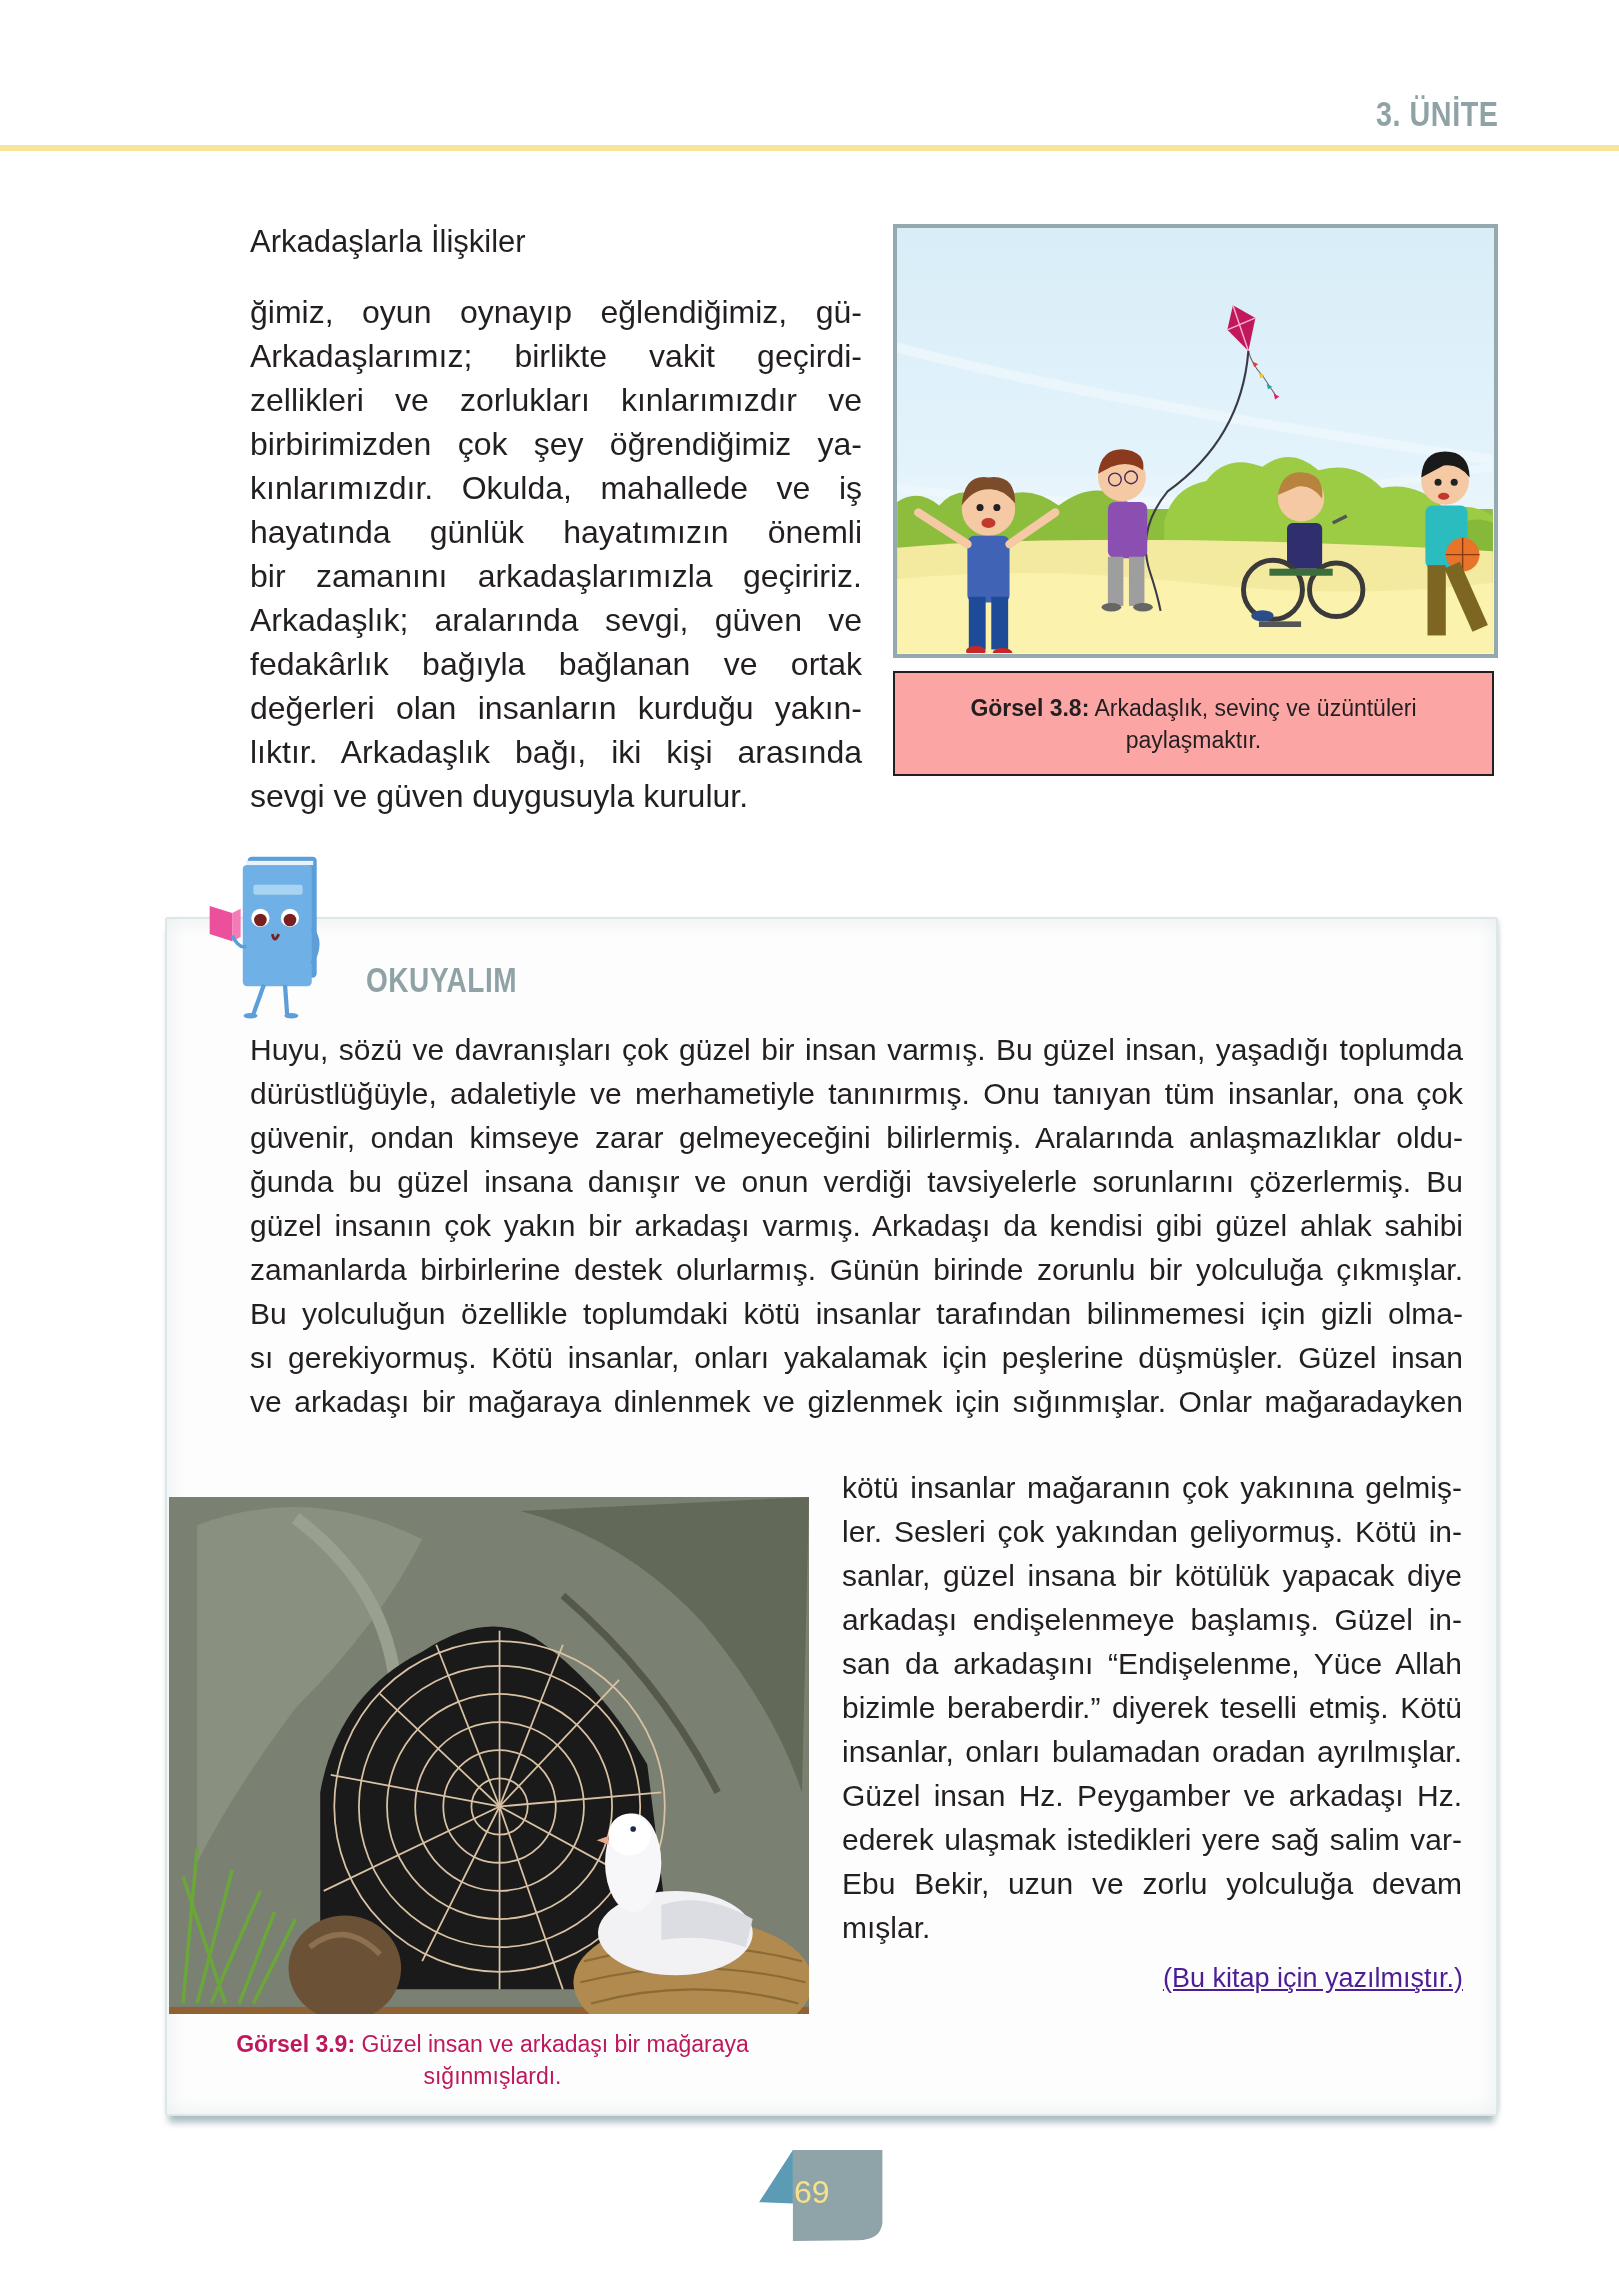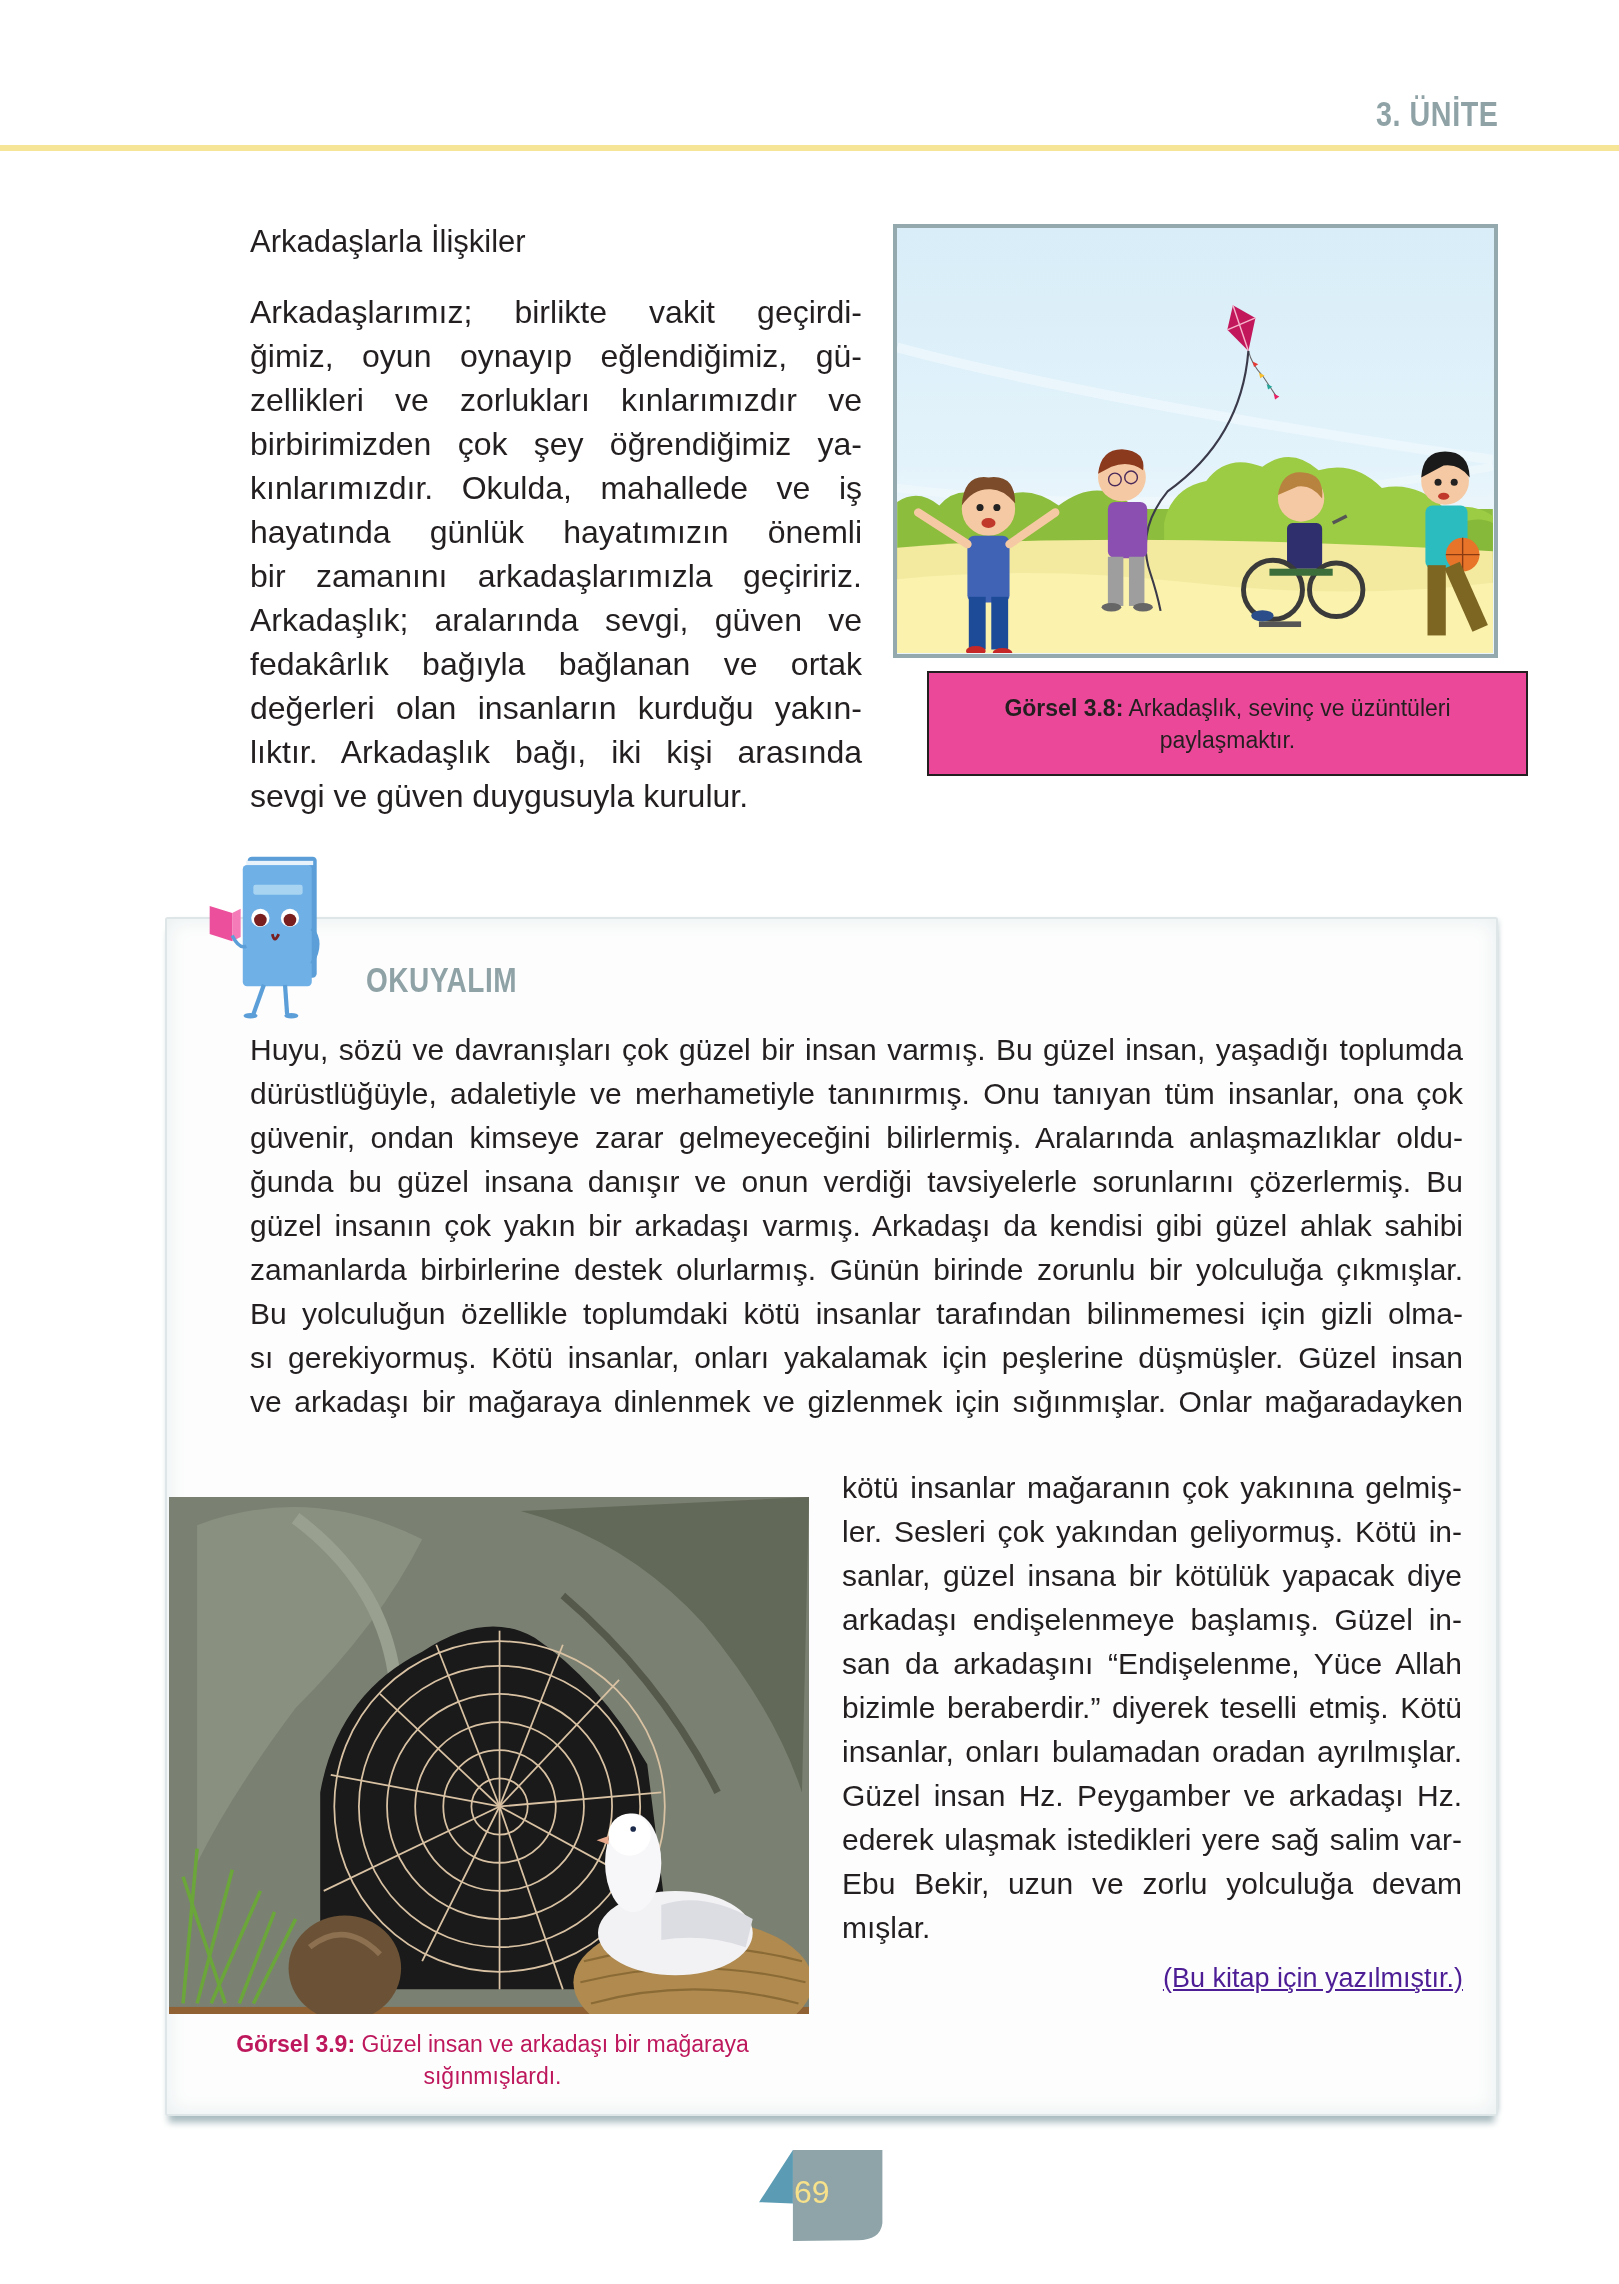--- a/index.html
+++ b/index.html
@@ -2,21 +2,21 @@
 <html style="font-size:11.2px"><head>
 <meta charset="utf-8">
 <style>
   html,body{margin:0;padding:0;background:#ffffff;}
   body{width:1620px;height:2284px;position:relative;overflow:hidden;font-family:"Liberation Sans","DejaVu Sans",sans-serif;color:#231f20;}
   .unit-header{position:absolute;right:121px;top:94px;font-family:"Liberation Sans",sans-serif;font-weight:700;font-size:35px;color:#8fa3a7;letter-spacing:0.7px;transform:scaleX(0.82);transform-origin:right center;}
   .top-rule{position:absolute;left:0;top:145px;width:1620px;height:6.3px;background:#f7e597;}
   .section-title{position:absolute;left:250px;top:224px;font-weight:400;font-size:31px;color:#231f20;}
   .intro-text{position:absolute;left:250px;top:290px;width:612px;font-size:32px;line-height:44px;text-align:justify;color:#231f20;}
   .figure1{position:absolute;left:893px;top:224px;width:605px;height:434px;box-sizing:border-box;border:4.2px solid #93a9ad;overflow:hidden;background:linear-gradient(#d8edf8 0%,#e3f3fb 55%,#eaf5fb 65%);}
-  .caption-box{position:absolute;left:893px;top:671px;width:601px;height:105px;box-sizing:border-box;border:2.8px solid #231f20;background:#ec4899;display:flex;align-items:center;justify-content:flex-end;text-align:center;font-size:23px;line-height:32px;color:#231f20;padding:0 42px;margin-left:34px;}
+  .caption-box{position:absolute;left:893px;top:671px;width:601px;height:105px;box-sizing:border-box;border:2.8px solid #231f20;background:#fca5a5;display:flex;align-items:center;justify-content:flex-end;text-align:center;font-size:23px;line-height:32px;color:#231f20;padding:0 42px;}
   .caption-box b,.caption2 b{font-weight:700;}
   .reading-box{position:absolute;left:165px;top:917px;width:1329px;height:1195px;background:#fdfdfd;border:2.1px solid #dfe6e8;border-radius:2.8px;box-shadow:0 9.8px 7px -2.8px #a8bbbf, 4.2px 0 5.6px -2.8px #c9d5d8, inset 0 0 21px #e7eeef;}
   .mascot{position:absolute;left:204px;top:851px;width:155px;height:169px;}
   .reading-title{position:absolute;left:366px;top:960px;font-weight:700;font-size:35px;color:#8fa3a7;transform:scaleX(0.8);transform-origin:left center;letter-spacing:0.7px;}
   .reading-text{position:absolute;left:250px;top:1028px;width:1213px;font-size:30px;line-height:44px;text-align:justify;color:#231f20;}
   .reading-text .ln{display:block;text-align:justify;text-align-last:justify;white-space:nowrap;}
   .reading-right{position:absolute;left:842px;top:1466px;width:620px;font-size:30px;line-height:44px;color:#231f20;}
   .reading-right .ln{display:block;text-align:justify;text-align-last:justify;white-space:nowrap;}
   .reading-right .ln.last{text-align-last:left;}
   .source{position:absolute;right:157px;top:1963px;font-size:27px;color:#4c1d95;text-decoration:underline;}
@@ -28,22 +28,22 @@
   .intro-text .ln.last{text-align-last:left;}
 </style>
 </head>
 <body>
 
 <div class="unit-header">3. ÜNİTE</div>
 <div class="top-rule"></div>
 
 <div class="section-title">Arkadaşlarla İlişkiler</div>
 <div class="intro-text">
+  <span class="ln">ğimiz, oyun oynayıp eğlendiğimiz, gü-</span>
   <span class="ln">Arkadaşlarımız; birlikte vakit geçirdi-</span>
-  <span class="ln">ğimiz, oyun oynayıp eğlendiğimiz, gü-</span>
   <span class="ln">zellikleri ve zorlukları kınlarımızdır ve</span>
   <span class="ln">birbirimizden çok şey öğrendiğimiz ya-</span>
   <span class="ln">kınlarımızdır. Okulda, mahallede ve iş</span>
   <span class="ln">hayatında günlük hayatımızın önemli</span>
   <span class="ln">bir zamanını arkadaşlarımızla geçiririz.</span>
   <span class="ln">Arkadaşlık; aralarında sevgi, güven ve</span>
   <span class="ln">fedakârlık bağıyla bağlanan ve ortak</span>
   <span class="ln">değerleri olan insanların kurduğu yakın-</span>
   <span class="ln">lıktır. Arkadaşlık bağı, iki kişi arasında</span>
   <span class="ln last">sevgi ve güven duygusuyla kurulur.</span>

